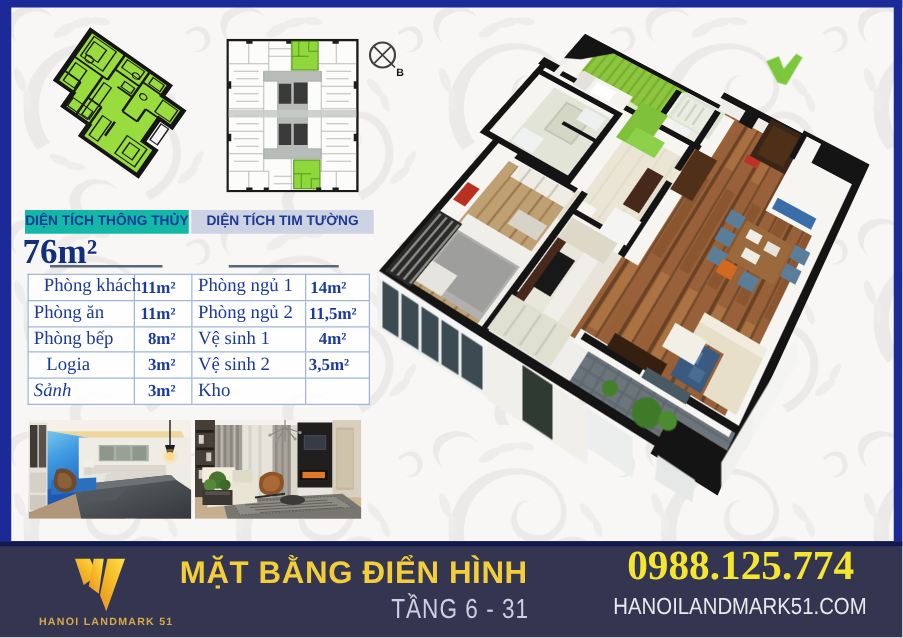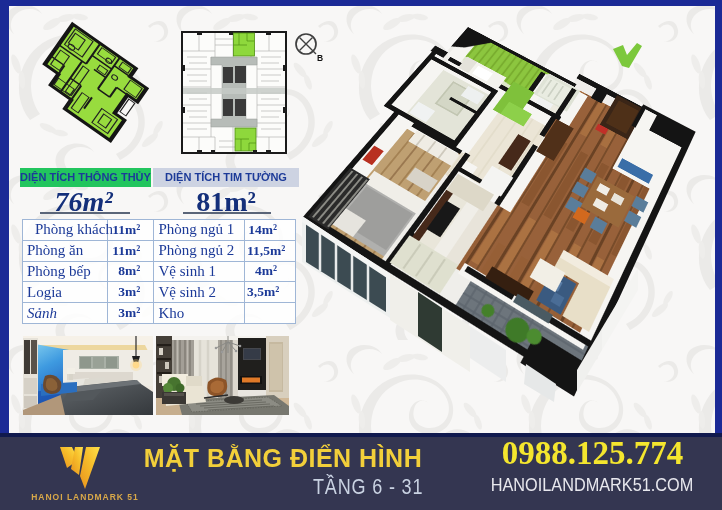--- a/index.html
+++ b/index.html
@@ -483,29 +483,28 @@
 <path d="M48,62 L72,59" stroke="#2a2a2a" stroke-width="1.6"></path>
 <ellipse cx="78" cy="64" rx="10" ry="4" fill="#3c3a36"></ellipse>
 
 <path d="M72,0 L72,6 M72,6 L60,12 M72,6 L84,10 M72,6 L66,16 M72,6 L80,15 M72,6 L72,17" stroke="#8a8a86" stroke-width="1"></path>
 <circle cx="60" cy="12" r="1.3" fill="#999"></circle>
       <circle cx="84" cy="10" r="1.3" fill="#999"></circle>
       <circle cx="66" cy="16" r="1.3" fill="#999"></circle>
       <circle cx="80" cy="15" r="1.3" fill="#999"></circle>
 </svg>
 
-<div class="abs" style="left:20px;top:168px;width:131px;height:19px;background:#22c55e;color:#1c3a98;font-size:11px;font-weight:bold;text-align:center;line-height:19px;white-space:nowrap;">DIỆN TÍCH THÔNG THỦY</div>
+<div class="abs" style="left:20px;top:168px;width:131px;height:19px;background:#14b8a6;color:#1c3a98;font-size:11px;font-weight:bold;text-align:center;line-height:19px;white-space:nowrap;">DIỆN TÍCH THÔNG THỦY</div>
 
 <div class="abs" style="left:153px;top:168px;width:146px;height:19px;background:#cdd3e2;color:#1c3a98;font-size:11px;font-weight:bold;text-align:center;line-height:19px;white-space:nowrap;">DIỆN TÍCH TIM TƯỜNG</div>
 
-<div class="abs" style="left:18px;top:186px;width:131px;text-align:center;color:#142f7a;font-size:28px;font-weight:bold;font-family:'Liberation Serif',serif;font-style:italic;">76m²</div>
+<div class="abs" style="left:18px;top:186px;width:131px;color:#142f7a;font-size:28px;font-weight:bold;font-family:'Liberation Serif',serif;">76m²</div>
 
 <div class="abs" style="left:40px;top:212px;width:90px;height:2px;background:#5a6578;"></div>
 
-<div class="abs" style="left:153px;top:186px;width:146px;text-align:center;color:#142f7a;font-size:28px;font-weight:bold;font-family:'Liberation Serif',serif;">81m²</div>
 
 <div class="abs" style="left:183px;top:212px;width:88px;height:2px;background:#5a6578;"></div>
 
 <table class="abs" style="left:22px;top:219px;width:274px;height:105px;border-collapse:collapse;font-family:'Liberation Serif',serif;font-size:15px;color:#1c3a98;table-layout:fixed;background:rgba(255,255,255,0.85);">
 <colgroup>
         <col style="width:83px">
         <col style="width:46px">
         <col style="width:89px">
         <col style="width:50px">
       </colgroup>
@@ -522,21 +521,21 @@
 <td style="border:1.5px solid #9fb6d6;padding:0 4px;white-space:nowrap;">Phòng ngủ 2</td>
 <td style="border:1.5px solid #9fb6d6;padding:0 28px 0 2px;white-space:nowrap;text-align:right;font-weight:bold;font-size:13.5px;">11,5m²</td>
 </tr>
 <tr>
 <td style="border:1.5px solid #9fb6d6;padding:0 4px;white-space:nowrap;">Phòng bếp</td>
 <td style="border:1.5px solid #9fb6d6;padding:0 13px 0 2px;white-space:nowrap;text-align:right;font-weight:bold;font-size:13.5px;">8m²</td>
 <td style="border:1.5px solid #9fb6d6;padding:0 4px;white-space:nowrap;">Vệ sinh 1</td>
 <td style="border:1.5px solid #9fb6d6;padding:0 18px 0 2px;white-space:nowrap;text-align:right;font-weight:bold;font-size:13.5px;margin-top:28px;">4m²</td>
 </tr>
 <tr>
-<td style="border:1.5px solid #9fb6d6;padding:0 4px;white-space:nowrap;">Logia</td>
+<td style="border:1.5px solid #9fb6d6;padding:0 14px;white-space:nowrap;">Logia</td>
 <td style="border:1.5px solid #9fb6d6;padding:0 13px 0 2px;white-space:nowrap;text-align:right;font-weight:bold;font-size:13.5px;">3m²</td>
 <td style="border:1.5px solid #9fb6d6;padding:0 4px;white-space:nowrap;">Vệ sinh 2</td>
 <td style="border:1.5px solid #9fb6d6;padding:0 18px 0 2px;white-space:nowrap;text-align:right;font-weight:bold;font-size:13.5px;">3,5m²</td>
 </tr>
 <tr>
 <td style="border:1.5px solid #9fb6d6;padding:0 4px;white-space:nowrap;font-style:italic;">Sảnh</td>
 <td style="border:1.5px solid #9fb6d6;padding:0 13px 0 2px;white-space:nowrap;text-align:right;font-weight:bold;font-size:13.5px;">3m²</td>
 <td style="border:1.5px solid #9fb6d6;padding:0 4px;white-space:nowrap;">Kho</td>
 <td style="border:1.5px solid #9fb6d6;padding:0 5px;white-space:nowrap;"></td>
 </tr>

